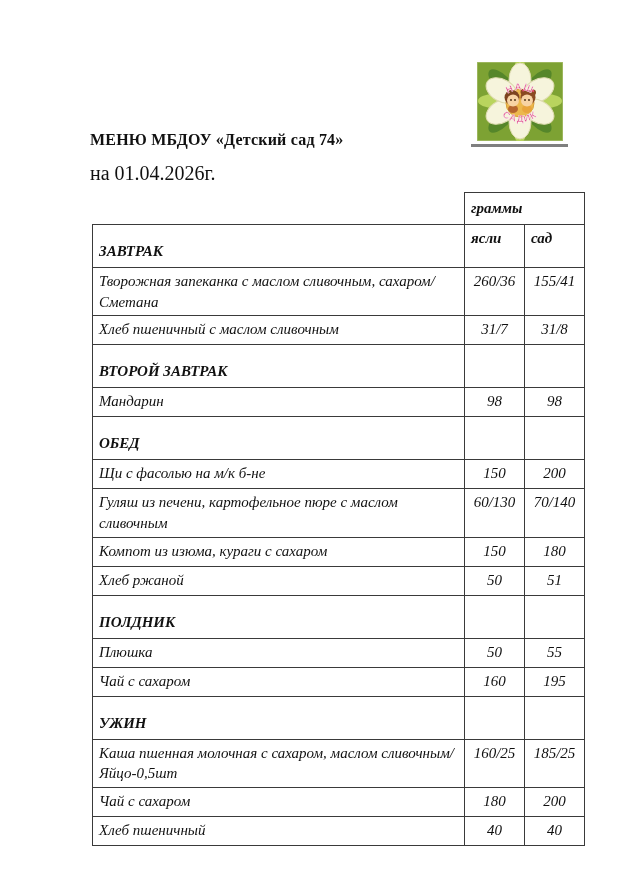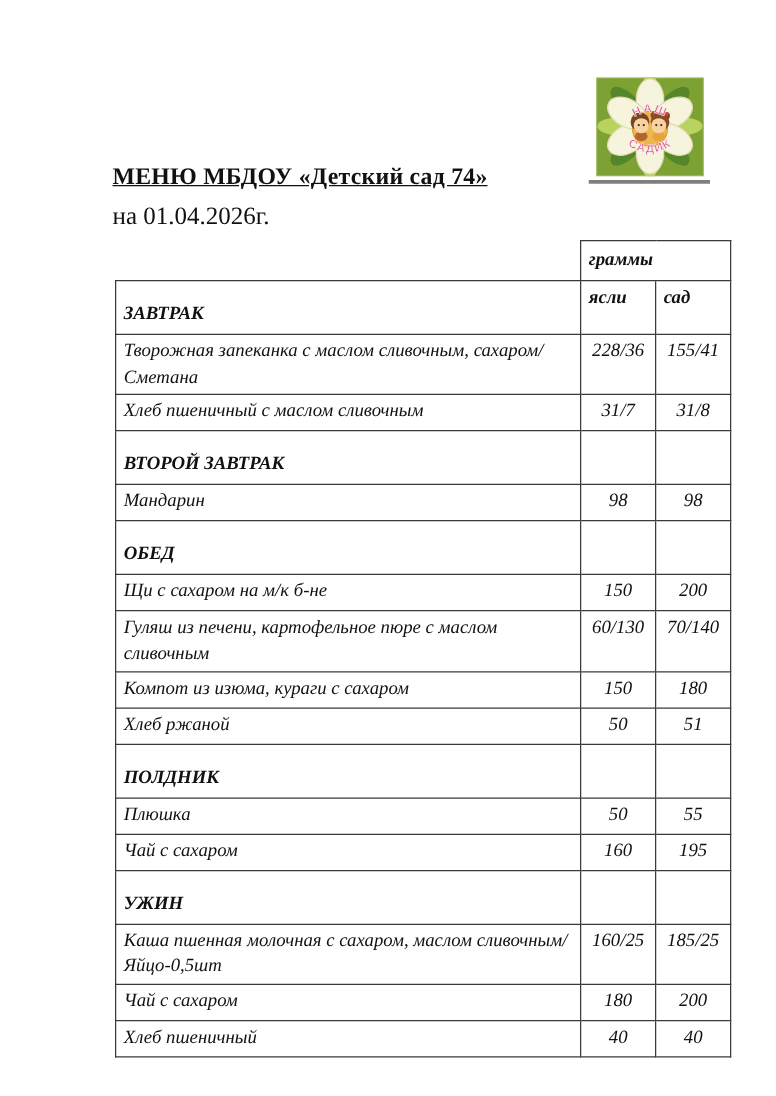--- a/index.html
+++ b/index.html
@@ -6,21 +6,21 @@
   .page{
     position:relative;
     width:621px;height:877px;
     background:#ffffff;
     font-family:"Liberation Serif","DejaVu Serif",serif;
     color:#111;
     overflow:hidden;
   }
   .title{
     position:absolute;left:90px;top:131px;margin:0;
-    font-size:19px;font-weight:bold;letter-spacing:.2px;text-decoration:underline;
+    font-size:16px;font-weight:bold;letter-spacing:.2px;
   }
   .date-line{
     position:absolute;left:90px;top:162px;
     font-size:20px;
   }
   .logo{
     position:absolute;left:477px;top:62px;width:86px;height:79px;
   }
   .logo-underline{
     position:absolute;left:471px;top:144px;width:97px;height:3px;
@@ -166,21 +166,21 @@
       </tr>
     </thead>
     <tbody id="menu-body">
         <tr class="section-header">
           <td class="label">ЗАВТРАК</td>
           <td class="val">ясли</td>
           <td class="val">сад</td>
         </tr>
         <tr class="item">
           <td class="label">Творожная запеканка с маслом сливочным, сахаром/Сметана</td>
-          <td class="val">228/36</td>
+          <td class="val">260/36</td>
           <td class="val">155/41</td>
         </tr>
         <tr class="item">
           <td class="label">Хлеб пшеничный с маслом сливочным</td>
           <td class="val">31/7</td>
           <td class="val">31/8</td>
         </tr>
         <tr class="section">
           <td class="label">ВТОРОЙ ЗАВТРАК</td>
           <td class="val"></td>
@@ -190,21 +190,21 @@
           <td class="label">Мандарин</td>
           <td class="val">98</td>
           <td class="val">98</td>
         </tr>
         <tr class="section">
           <td class="label">ОБЕД</td>
           <td class="val"></td>
           <td class="val"></td>
         </tr>
         <tr class="item">
-          <td class="label">Щи с сахаром на м/к б-не</td>
+          <td class="label">Щи с фасолью на м/к б-не</td>
           <td class="val">150</td>
           <td class="val">200</td>
         </tr>
         <tr class="item">
           <td class="label">Гуляш из печени, картофельное пюре с маслом сливочным</td>
           <td class="val">60/130</td>
           <td class="val">70/140</td>
         </tr>
         <tr class="item">
           <td class="label">Компот из изюма, кураги с сахаром</td>

